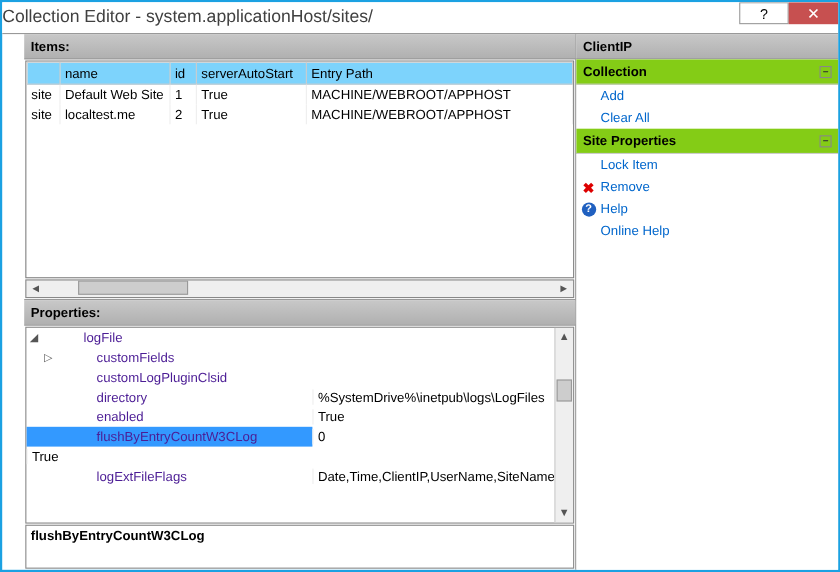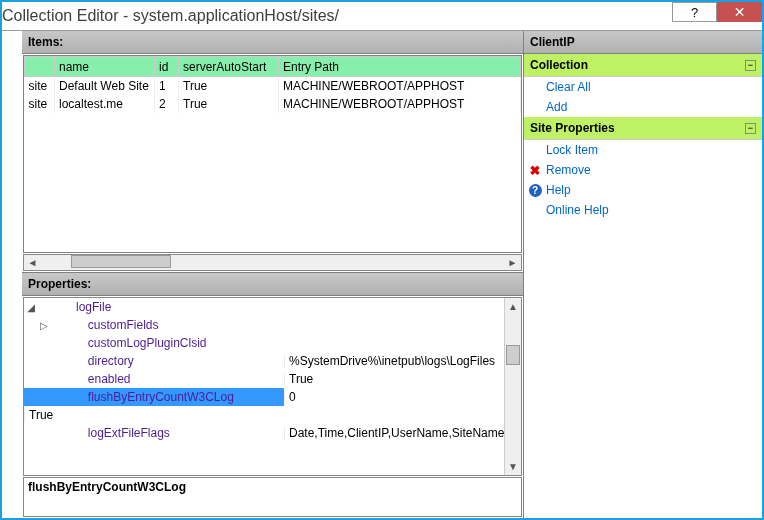--- a/index.html
+++ b/index.html
@@ -10,21 +10,21 @@
 .win-btn { width: 45px; height: 20px; display: flex; align-items: center; justify-content: center; font-size: 13px; }
 .win-help { background: #fff; border: 1px solid #999; }
 .win-close { background: #c75050; color: #fff; font-size: 14px; }
 .main-area { flex: 1; display: flex; border-top: 1px solid #999; min-height: 0; }
 .left-col { width: 522px; display: flex; flex-direction: column; border-right: 1px solid #808080; min-height: 0; padding-left: 20px; }
 .right-col { flex: 1; display: flex; flex-direction: column; }
 .pane-header { background: linear-gradient(#c8c8c8, #b0b0b0); border-bottom: 1px solid #808080; padding: 4px 6px; font-weight: bold; color: #000; }
 .items-pane { display: flex; flex-direction: column; height: 242px; border-bottom: 1px solid #808080; }
 .grid-container { flex: 1; background: #fff; overflow: hidden; position: relative; border: 1px solid #808080; margin: 1px; }
 .grid-table { width: 100%; border-collapse: collapse; table-layout: fixed; }
-.grid-table th { background: #86efac; border: 1px solid #ccc; text-align: left; padding: 2px 4px; font-weight: normal; color: #000; height: 20px; }
+.grid-table th { background: #7dd3fc; border: 1px solid #ccc; text-align: left; padding: 2px 4px; font-weight: normal; color: #000; height: 20px; }
 .grid-table td { border-right: 1px solid #eee; padding: 2px 4px; color: #000; height: 18px; white-space: nowrap; overflow: hidden; margin-left: 14px; }
 .hscroll { height: 17px; background: #efefef; border: 1px solid #888; margin: 0 1px 1px 1px; display: flex; align-items: center; justify-content: space-between; }
 .scroll-btn { width: 17px; height: 15px; display: flex; align-items: center; justify-content: center; color: #555; font-size: 10px; }
 .scroll-thumb { width: 100px; height: 13px; background: #cdcdcd; border: 1px solid #999; margin-left: 30px; }
 .properties-pane { flex: 1; display: flex; flex-direction: column; min-height: 0; }
 .prop-grid { flex: 1; background: #fff; border: 1px solid #888; margin: 1px; overflow: hidden; position: relative; }
 .prop-rows { position: absolute; left: 0; right: 17px; top: 0; bottom: 0; }
 .prop-row { display: flex; height: 18px; align-items: center; }
 .prop-glyph { width: 14px; text-align: center; color: #555; font-size: 10px; }
 .prop-indent { width: 16px; }
@@ -33,21 +33,21 @@
 .prop-row.selected .prop-name-wrap { background: #3399ff; color: #fff; }
 .prop-name-wrap { display: flex; align-items: center; width: 260px; height: 18px; }
 .vscroll { position: absolute; right: 0; top: 0; bottom: 0; width: 17px; background: #efefef; border-left: 1px solid #ccc; display: flex; flex-direction: column; }
 .vscroll-btn { height: 17px; display: flex; align-items: center; justify-content: center; color: #555; font-size: 10px; }
 .vscroll-track { flex: 1; position: relative; }
 .vscroll-thumb { position: absolute; left: 1px; right: 1px; top: 30px; height: 20px; background: #cdcdcd; border: 1px solid #999; }
 .desc-pane { height: 40px; border: 1px solid #888; margin: 0 1px 1px 1px; padding: 2px 4px; background: #fff; }
 .desc-title { font-weight: bold; }
 .actions-header { background: linear-gradient(#c8c8c8, #b0b0b0); border-bottom: 1px solid #808080; padding: 4px 6px; font-weight: bold; }
 .actions-body { flex: 1; background: #fff; padding: 0; }
-.section-head { background: #bef264; border-bottom: 1px solid #ccc; padding: 4px 6px; font-weight: bold; display: flex; justify-content: space-between; align-items: center; }
+.section-head { background: #84cc16; border-bottom: 1px solid #ccc; padding: 4px 6px; font-weight: bold; display: flex; justify-content: space-between; align-items: center; }
 .collapse-glyph { width: 11px; height: 11px; border: 1px solid #888; display: flex; align-items: center; justify-content: center; font-size: 9px; line-height: 1; color: #333; }
 .action-link { display: flex; align-items: center; padding: 3px 6px 3px 22px; color: #0066cc; cursor: pointer; position: relative; }
 .action-icon { position: absolute; left: 4px; width: 14px; height: 14px; display: flex; align-items: center; justify-content: center; }
 .del-x { color: #d00; font-weight: bold; font-size: 13px; }
 .help-q { width: 13px; height: 13px; border-radius: 50%; background: #2060c0; color: #fff; font-size: 10px; display: flex; align-items: center; justify-content: center; font-weight: bold; }
 </style>
 </head>
 <body>
 
 <div class="titlebar">
@@ -185,24 +185,24 @@
   </div>
 
   <div class="right-col">
     <div class="actions-header">ClientIP</div>
     <div class="actions-body">
       <div class="section-head">
         <span>Collection</span>
         <span class="collapse-glyph">−</span>
       </div>
       <div class="action-link">
+          <span>Add</span>
+        </div>
+      <div class="action-link">
           <span>Clear All</span>
-        </div>
-      <div class="action-link">
-          <span>Add</span>
         </div>
       <div class="section-head">
         <span>Site Properties</span>
         <span class="collapse-glyph">−</span>
       </div>
       <div class="action-link">
           <span>Lock Item</span>
         </div>
       <div class="action-link">
         <span class="action-icon del-x">✖</span>

